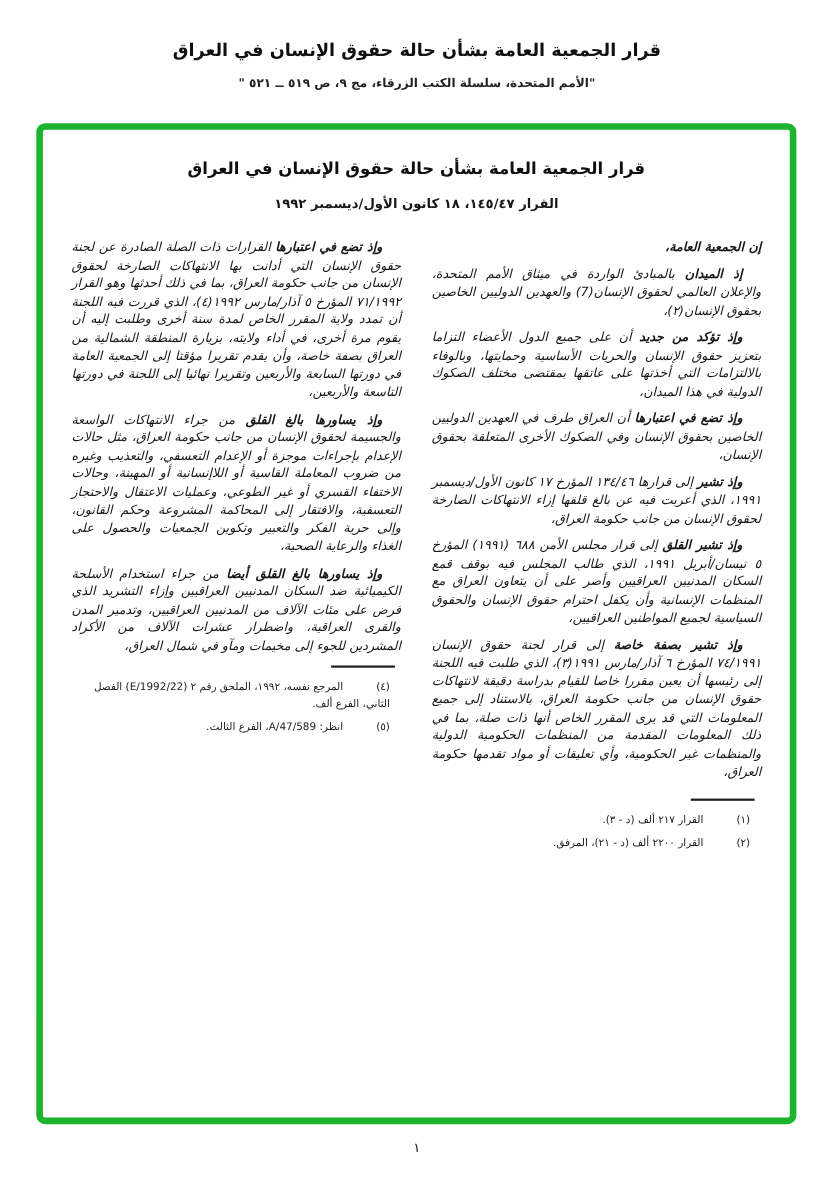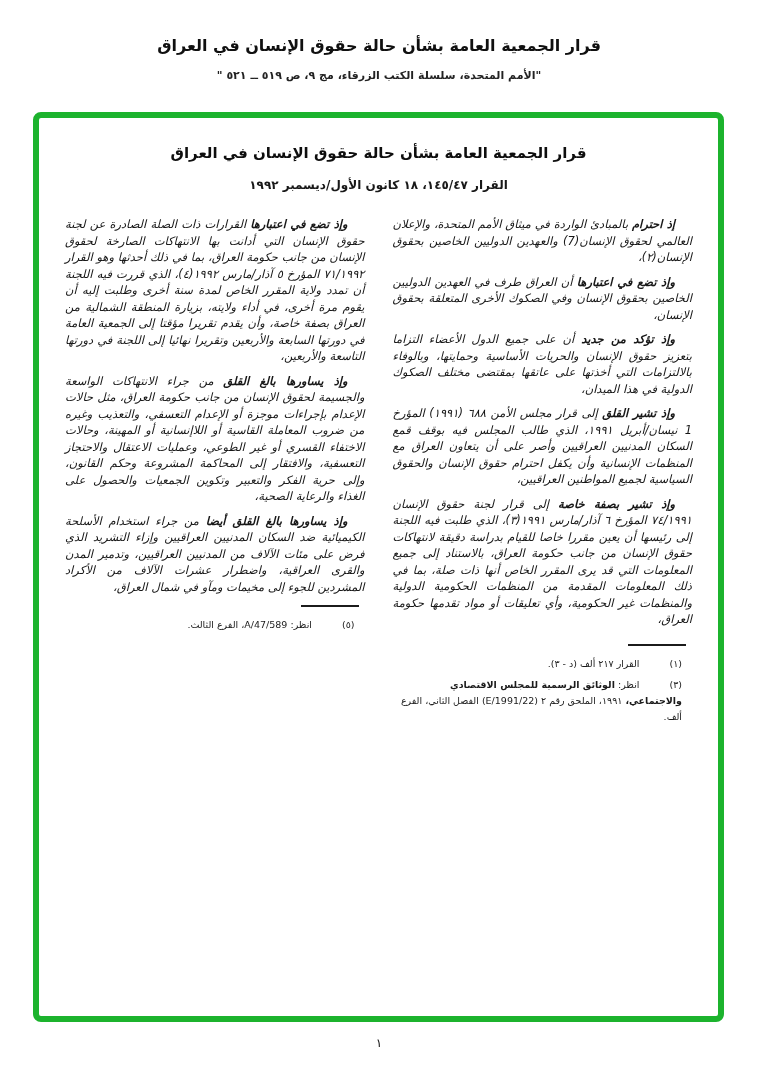--- a/index.html
+++ b/index.html
@@ -77,40 +77,43 @@
 <div class="hdr-title">قرار الجمعية العامة بشأن حالة حقوق الإنسان في العراق</div>
 <div class="hdr-source">"الأمم المتحدة، سلسلة الكتب الزرقاء، مج ٩، ص ٥١٩ ــ ٥٢١ "</div>
 
 <div class="frame">
   <div class="doc-title">قرار الجمعية العامة بشأن حالة حقوق الإنسان في العراق</div>
   <div class="doc-subtitle">القرار ١٤٥/٤٧، ١٨ كانون الأول/ديسمبر ١٩٩٢</div>
 
   <div class="columns">
 
     <div class="col">
-      <p class="para"><span class="lead">إذ احترام</span><span> بالمبادئ الواردة في ميثاق الأمم المتحدة، والإعلان العالمي لحقوق الإنسان(7) والعهدين الدوليين الخاصين بحقوق الإنسان(٢)،</span></p>
+      <p class="para flush"><span class="lead">إن الجمعية العامة،</span><span></span></p>
+      <p class="para"><span class="lead">إذ الميدان</span><span> بالمبادئ الواردة في ميثاق الأمم المتحدة، والإعلان العالمي لحقوق الإنسان(7) والعهدين الدوليين الخاصين بحقوق الإنسان(٢)،</span></p>
+      <p class="para"><span class="lead">وإذ تؤكد من جديد</span><span> أن على جميع الدول الأعضاء التزاما بتعزيز حقوق الإنسان والحريات الأساسية وحمايتها، وبالوفاء بالالتزامات التي أخذتها على عاتقها بمقتضى مختلف الصكوك الدولية في هذا الميدان،</span></p>
       <p class="para"><span class="lead">وإذ تضع في اعتبارها</span><span> أن العراق طرف في العهدين الدوليين الخاصين بحقوق الإنسان وفي الصكوك الأخرى المتعلقة بحقوق الإنسان،</span></p>
-      <p class="para"><span class="lead">وإذ تؤكد من جديد</span><span> أن على جميع الدول الأعضاء التزاما بتعزيز حقوق الإنسان والحريات الأساسية وحمايتها، وبالوفاء بالالتزامات التي أخذتها على عاتقها بمقتضى مختلف الصكوك الدولية في هذا الميدان،</span></p>
-      <p class="para"><span class="lead">وإذ تشير القلق</span><span> إلى قرار مجلس الأمن ٦٨٨ (١٩٩١) المؤرخ 1 نيسان/أبريل ١٩٩١، الذي طالب المجلس فيه بوقف قمع السكان المدنيين العراقيين وأصر على أن يتعاون العراق مع المنظمات الإنسانية وأن يكفل احترام حقوق الإنسان والحقوق السياسية لجميع المواطنين العراقيين،</span></p>
+      <p class="para"><span class="lead">وإذ تشير</span><span> إلى قرارها ١٣٤/٤٦ المؤرخ ١٧ كانون الأول/ديسمبر ١٩٩١، الذي أعربت فيه عن بالغ قلقها إزاء الانتهاكات الصارخة لحقوق الإنسان من جانب حكومة العراق،</span></p>
+      <p class="para"><span class="lead">وإذ تشير القلق</span><span> إلى قرار مجلس الأمن ٦٨٨ (١٩٩١) المؤرخ ٥ نيسان/أبريل ١٩٩١، الذي طالب المجلس فيه بوقف قمع السكان المدنيين العراقيين وأصر على أن يتعاون العراق مع المنظمات الإنسانية وأن يكفل احترام حقوق الإنسان والحقوق السياسية لجميع المواطنين العراقيين،</span></p>
       <p class="para"><span class="lead">وإذ تشير بصفة خاصة</span><span> إلى قرار لجنة حقوق الإنسان ٧٤/١٩٩١ المؤرخ ٦ آذار/مارس ١٩٩١(٣)، الذي طلبت فيه اللجنة إلى رئيسها أن يعين مقررا خاصا للقيام بدراسة دقيقة لانتهاكات حقوق الإنسان من جانب حكومة العراق، بالاستناد إلى جميع المعلومات التي قد يرى المقرر الخاص أنها ذات صلة، بما في ذلك المعلومات المقدمة من المنظمات الحكومية الدولية والمنظمات غير الحكومية، وأي تعليقات أو مواد تقدمها حكومة العراق،</span></p>
 
       <div class="fn-block-right">
         <div class="fn-sep"></div>
         <div class="fn"><span>(١)</span><span class="fn-tab"></span><span>القرار ٢١٧ ألف (د - ٣).</span><span class="fn-bold"></span><span></span></div>
-        <div class="fn"><span>(٣)</span><span class="fn-tab"></span><span>انظر: </span><span class="fn-bold">الوثائق الرسمية للمجلس الاقتصادي والاجتماعي،</span><span> ١٩٩١، الملحق رقم ٢ (E/1991/22) الفصل الثاني، الفرع ألف.</span></div>
+        <div class="fn"><span>(٢)</span><span class="fn-tab"></span><span>القرار ٢٢٠٠ ألف (د - ٢١)، المرفق.</span><span class="fn-bold"></span><span></span></div>
       </div>
     </div>
 
     <div class="col">
       <p class="para"><span class="lead">وإذ تضع في اعتبارها</span><span> القرارات ذات الصلة الصادرة عن لجنة حقوق الإنسان التي أدانت بها الانتهاكات الصارخة لحقوق الإنسان من جانب حكومة العراق، بما في ذلك أحدثها وهو القرار ٧١/١٩٩٢ المؤرخ ٥ آذار/مارس ١٩٩٢(٤)، الذي قررت فيه اللجنة أن تمدد ولاية المقرر الخاص لمدة سنة أخرى وطلبت إليه أن يقوم مرة أخرى، في أداء ولايته، بزيارة المنطقة الشمالية من العراق بصفة خاصة، وأن يقدم تقريرا مؤقتا إلى الجمعية العامة في دورتها السابعة والأربعين وتقريرا نهائيا إلى اللجنة في دورتها التاسعة والأربعين،</span></p>
       <p class="para"><span class="lead">وإذ يساورها بالغ القلق</span><span> من جراء الانتهاكات الواسعة والجسيمة لحقوق الإنسان من جانب حكومة العراق، مثل حالات الإعدام بإجراءات موجزة أو الإعدام التعسفي، والتعذيب وغيره من ضروب المعاملة القاسية أو اللاإنسانية أو المهينة، وحالات الاختفاء القسري أو غير الطوعي، وعمليات الاعتقال والاحتجاز التعسفية، والافتقار إلى المحاكمة المشروعة وحكم القانون، وإلى حرية الفكر والتعبير وتكوين الجمعيات والحصول على الغذاء والرعاية الصحية،</span></p>
       <p class="para"><span class="lead">وإذ يساورها بالغ القلق أيضا</span><span> من جراء استخدام الأسلحة الكيميائية ضد السكان المدنيين العراقيين وإزاء التشريد الذي فرض على مئات الآلاف من المدنيين العراقيين، وتدمير المدن والقرى العراقية، واضطرار عشرات الآلاف من الأكراد المشردين للجوء إلى مخيمات ومآو في شمال العراق،</span></p>
 
       <div class="fn-block-left">
         <div class="fn-sep"></div>
+        <div class="fn"><span>(٤)</span><span class="fn-tab"></span><span>المرجع نفسه، ١٩٩٢، الملحق رقم ٢ (E/1992/22) الفصل الثاني، الفرع ألف.</span><span class="fn-bold"></span><span></span></div>
         <div class="fn"><span>(٥)</span><span class="fn-tab"></span><span>انظر: A/47/589، الفرع الثالث.</span><span class="fn-bold"></span><span></span></div>
       </div>
     </div>
 
   </div>
 </div>
 
 <div class="page-number">١</div>
 
 </body></html>

